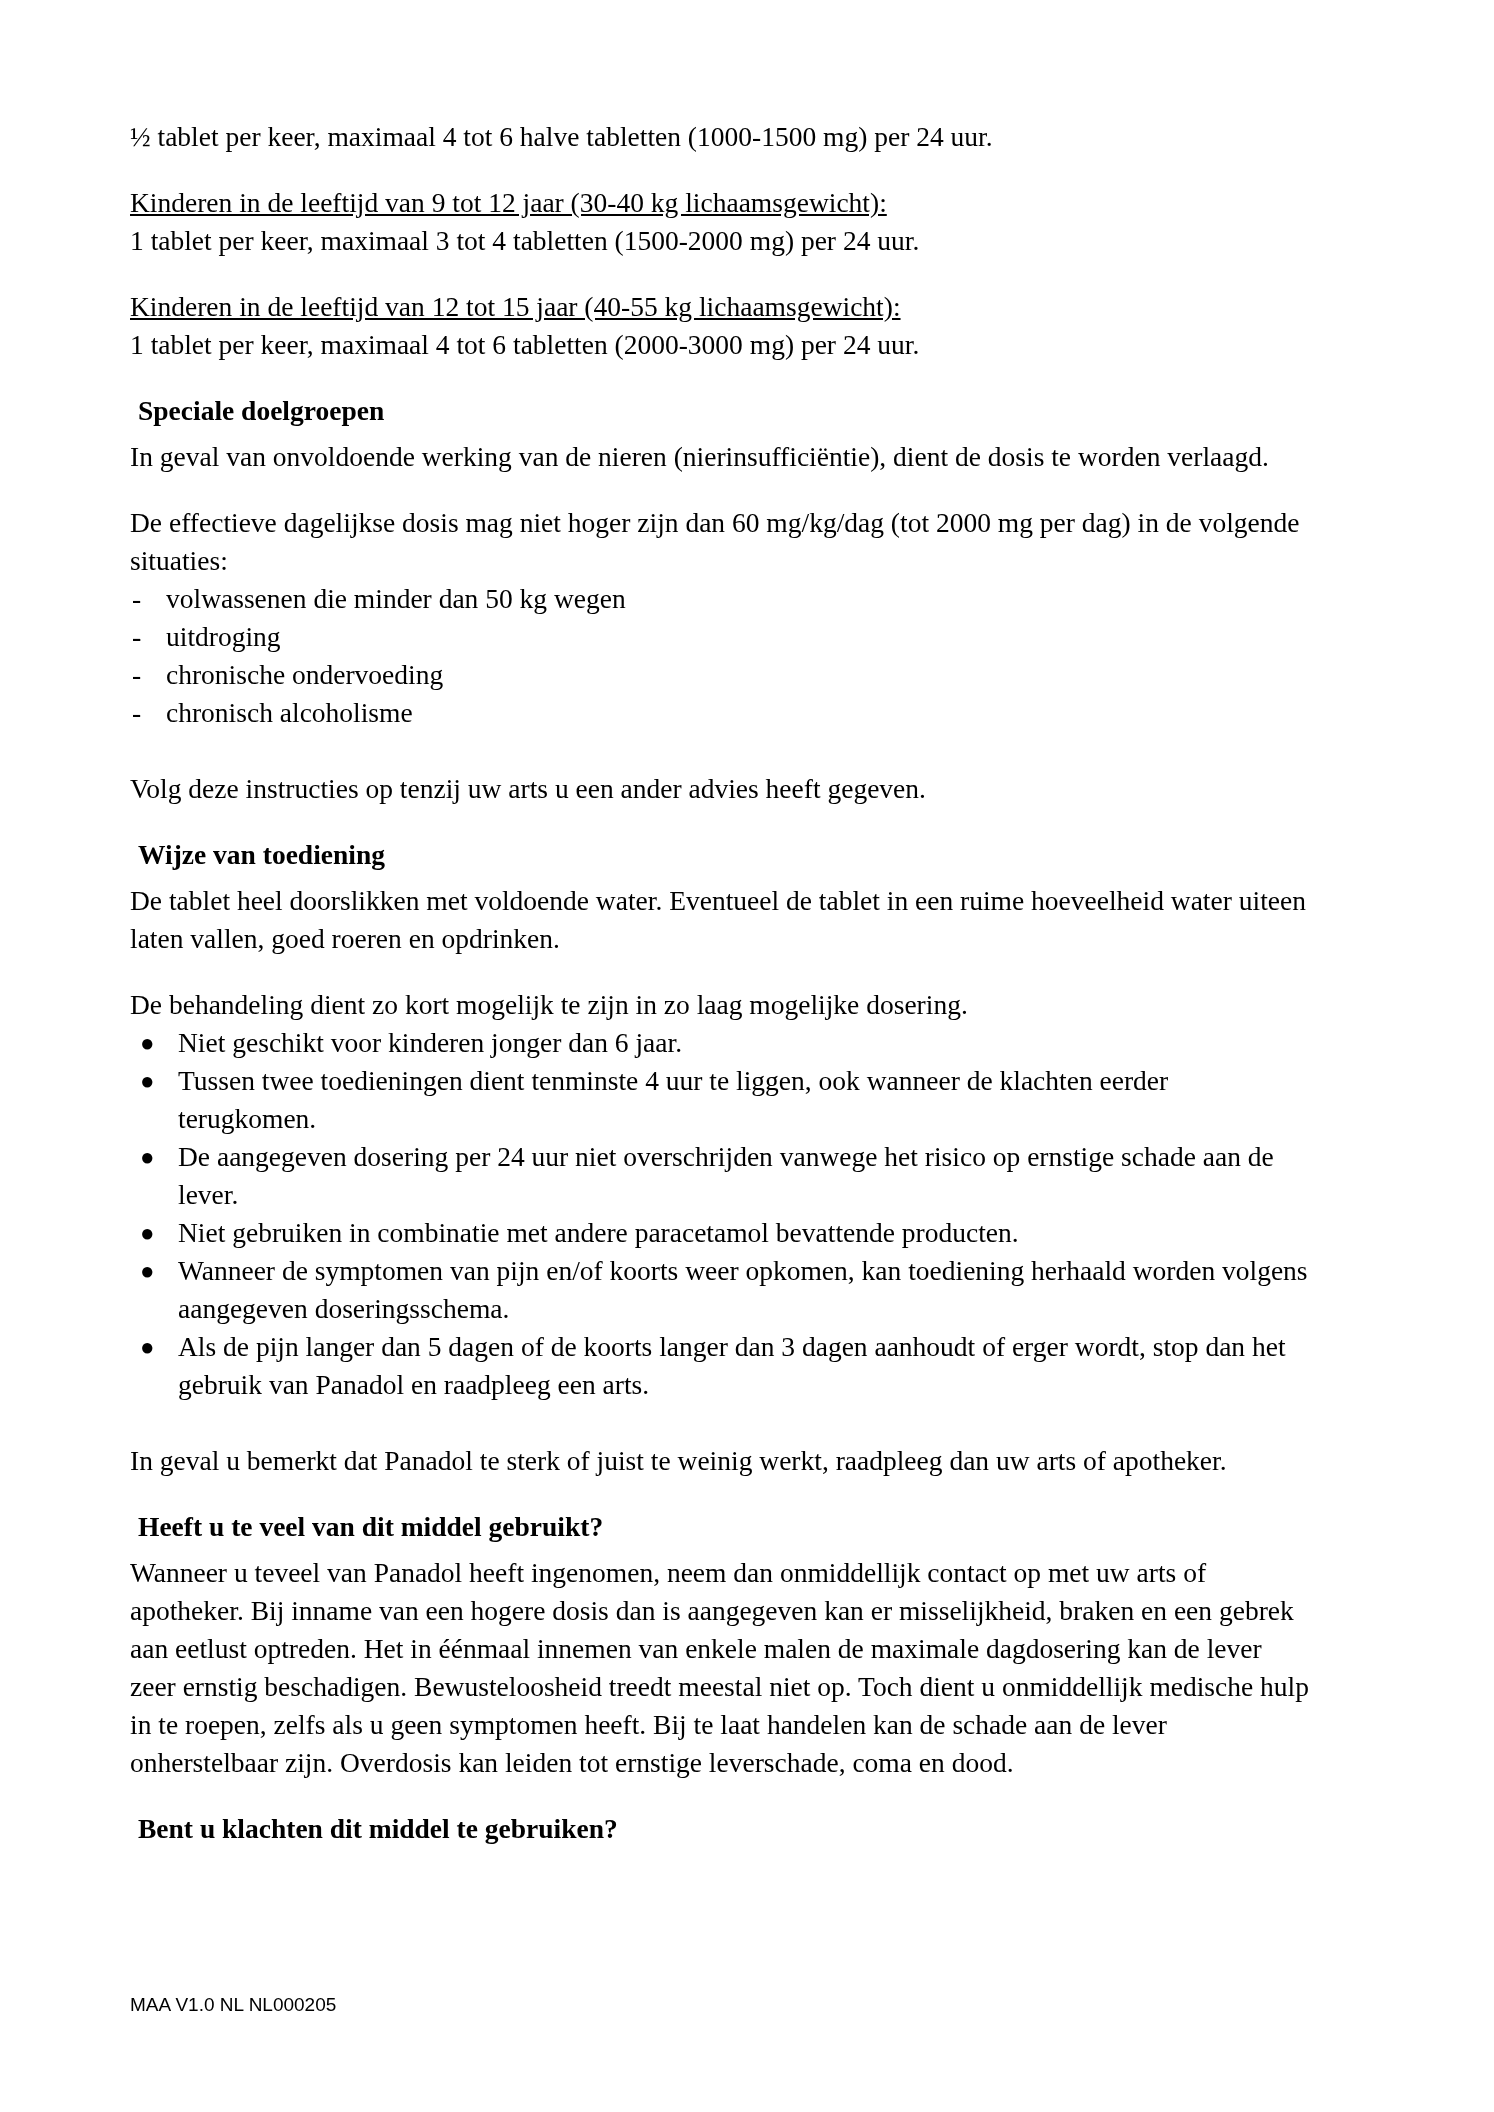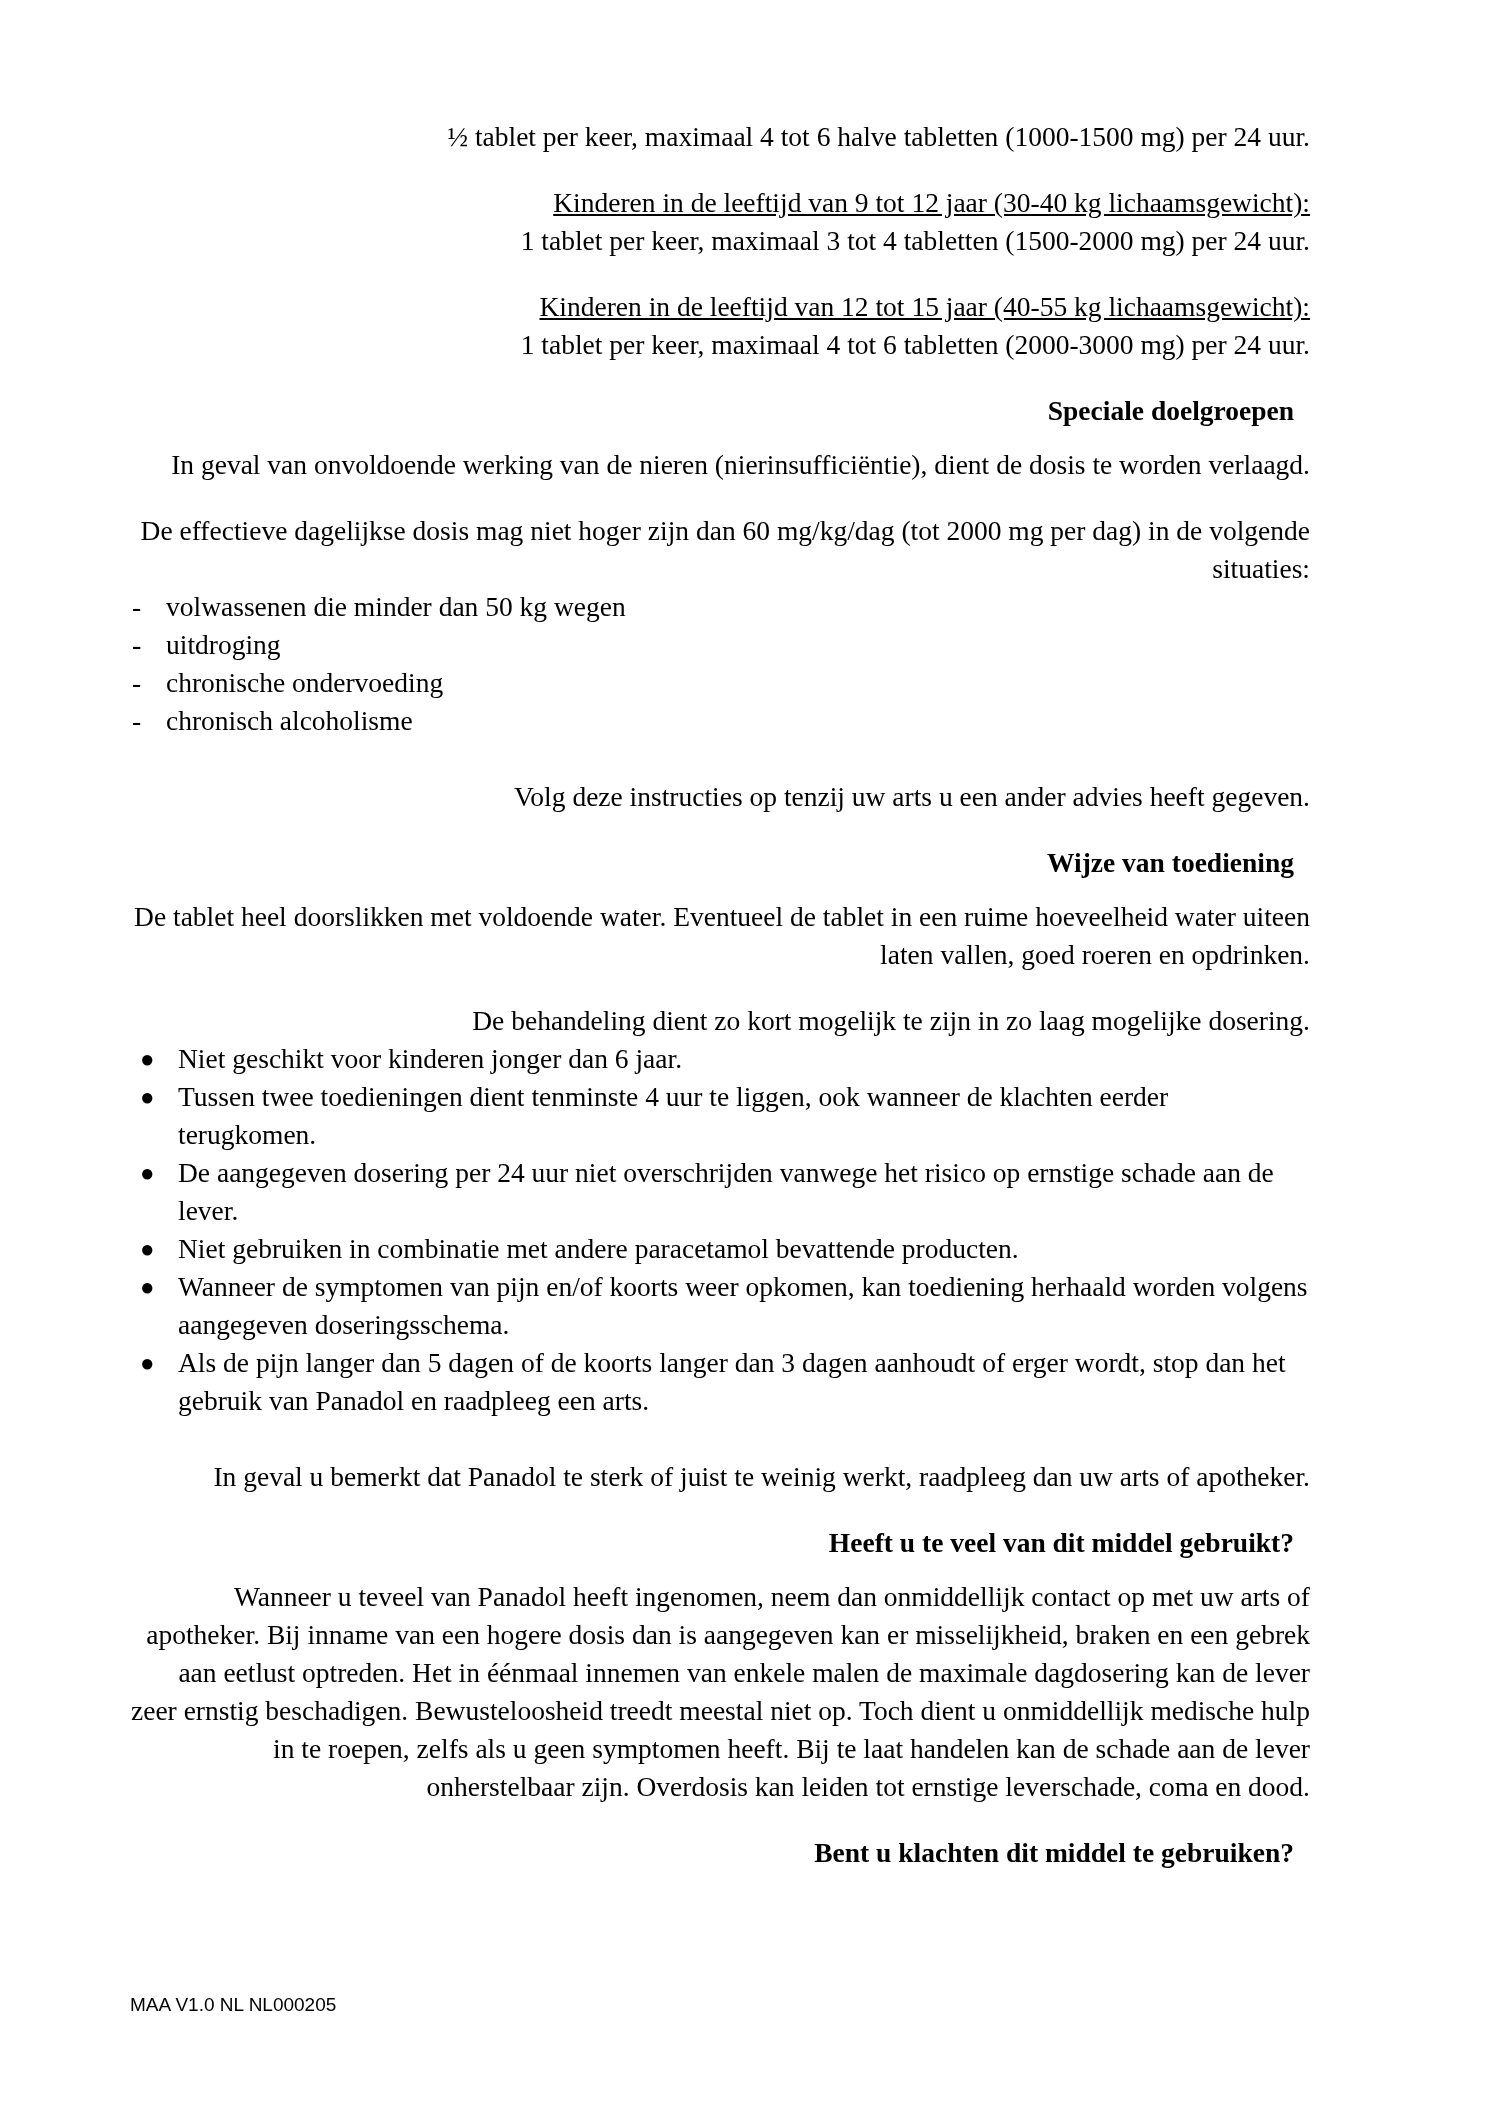--- a/index.html
+++ b/index.html
@@ -25,31 +25,31 @@
   .content {
     position: absolute;
     left: 130px;
     top: 118px;
     width: 1180px;
   }
   p, .line {
     margin: 0;
     font-size: 27.5px;
     line-height: 38px;
-    text-align: right;
+    text-align: left;
   }
   .para {
     margin: 0 0 28px 0;
   }
   .gap-lg { height: 38px; }
   .heading {
     font-weight: bold;
     font-size: 27.5px;
     line-height: 38px;
-    margin: 16px;
+    margin: 8px;
   }
   .underline-head {
     text-decoration: underline;
     font-size: 27.5px;
     line-height: 38px;
     margin: 0;
   }
   ul.dash-list,
   ul.dot-list {
     list-style: none;

